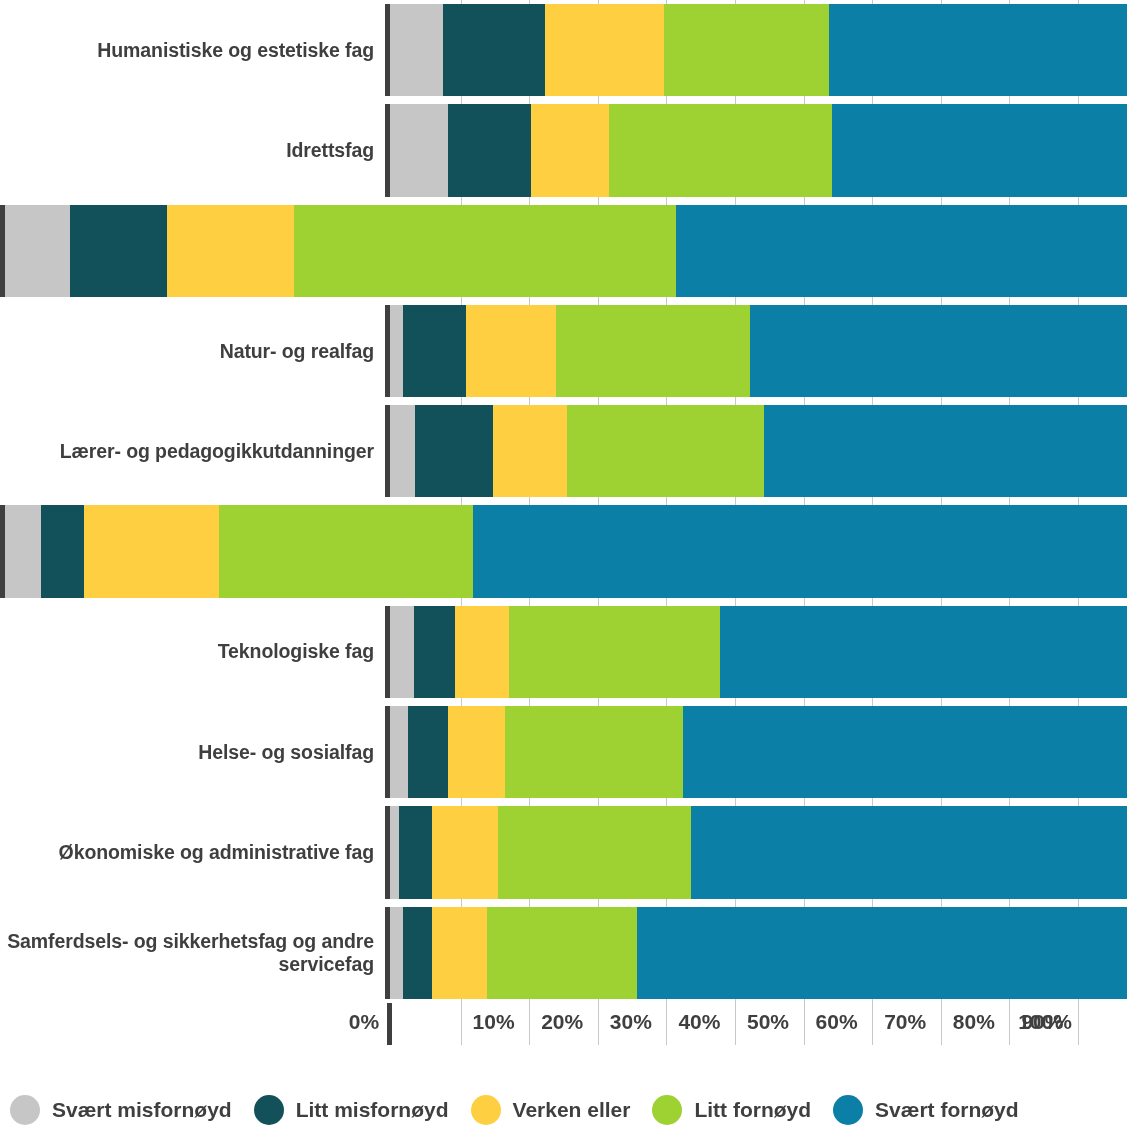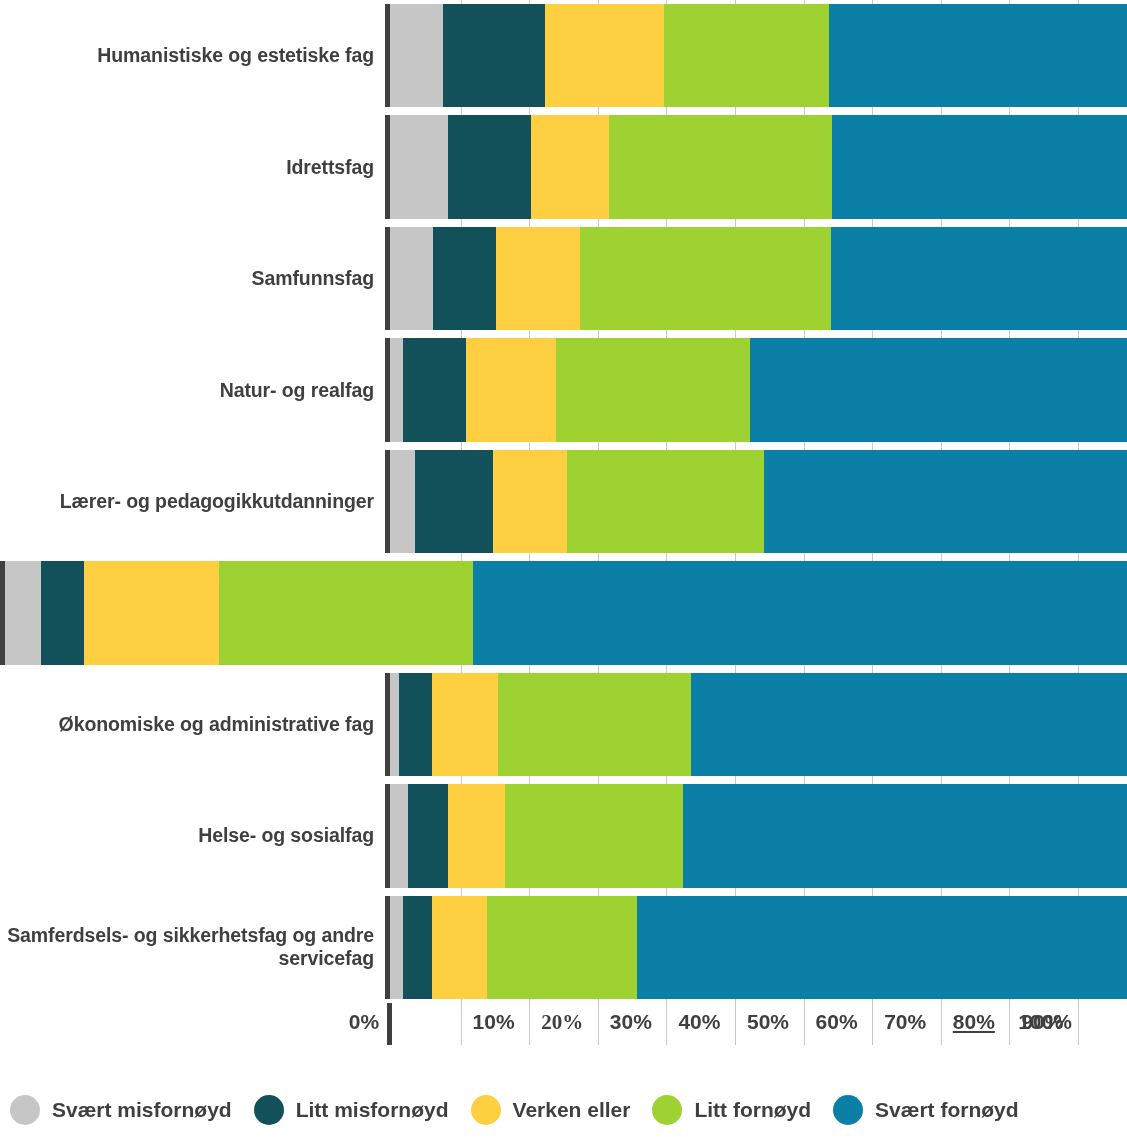--- a/index.html
+++ b/index.html
@@ -196,21 +196,20 @@
             <div class="bar">
               <div class="seg" title="Svært misfornøyd: 7.9%" style="width: 7.9%; background: rgb(198, 198, 198);"></div>
               <div class="seg" title="Litt misfornøyd: 11.3%" style="width: 11.3%; background: rgb(18, 80, 90);"></div>
               <div class="seg" title="Verken eller: 10.5%" style="width: 10.5%; background: rgb(253, 207, 65);"></div>
               <div class="seg" title="Litt fornøyd: 30.3%" style="width: 30.3%; background: rgb(158, 209, 50);"></div>
               <div class="seg" title="Svært fornøyd: 40%" style="width: 40%; background: rgb(11, 127, 165);"></div>
             </div>
           </div>
         </div>
         <div class="row">
-          <div class="row-label">Samfunnsfag</div>
           <div class="row-bar-wrap">
             <div class="bar">
               <div class="seg" title="Svært misfornøyd: 5.8%" style="width: 5.8%; background: rgb(198, 198, 198);"></div>
               <div class="seg" title="Litt misfornøyd: 8.6%" style="width: 8.6%; background: rgb(18, 80, 90);"></div>
               <div class="seg" title="Verken eller: 11.4%" style="width: 11.4%; background: rgb(253, 207, 65);"></div>
               <div class="seg" title="Litt fornøyd: 34%" style="width: 34%; background: rgb(158, 209, 50);"></div>
               <div class="seg" title="Svært fornøyd: 40.2%" style="width: 40.2%; background: rgb(11, 127, 165);"></div>
             </div>
           </div>
         </div>
@@ -243,40 +242,52 @@
             <div class="bar">
               <div class="seg" title="Svært misfornøyd: 3.2%" style="width: 3.2%; background: rgb(198, 198, 198);"></div>
               <div class="seg" title="Litt misfornøyd: 3.8%" style="width: 3.8%; background: rgb(18, 80, 90);"></div>
               <div class="seg" title="Verken eller: 12.1%" style="width: 12.1%; background: rgb(253, 207, 65);"></div>
               <div class="seg" title="Litt fornøyd: 22.6%" style="width: 22.6%; background: rgb(158, 209, 50);"></div>
               <div class="seg" title="Svært fornøyd: 58.3%" style="width: 58.3%; background: rgb(11, 127, 165);"></div>
             </div>
           </div>
         </div>
         <div class="row">
+          <div class="row-label">Teknologiske fag</div>
+          <div class="row-bar-wrap">
+            <div class="bar">
+              <div class="seg" title="Svært misfornøyd: 3.2%" style="width: 3.2%; background: rgb(198, 198, 198);"></div>
+              <div class="seg" title="Litt misfornøyd: 5.6%" style="width: 5.6%; background: rgb(18, 80, 90);"></div>
+              <div class="seg" title="Verken eller: 7.4%" style="width: 7.4%; background: rgb(253, 207, 65);"></div>
+              <div class="seg" title="Litt fornøyd: 28.6%" style="width: 28.6%; background: rgb(158, 209, 50);"></div>
+              <div class="seg" title="Svært fornøyd: 55.2%" style="width: 55.2%; background: rgb(11, 127, 165);"></div>
+            </div>
+          </div>
+        </div>
+        <div class="row">
+          <div class="row-label">Helse- og sosialfag</div>
+          <div class="row-bar-wrap">
+            <div class="bar">
+              <div class="seg" title="Svært misfornøyd: 2.5%" style="width: 2.5%; background: rgb(198, 198, 198);"></div>
+              <div class="seg" title="Litt misfornøyd: 5.4%" style="width: 5.4%; background: rgb(18, 80, 90);"></div>
+              <div class="seg" title="Verken eller: 7.7%" style="width: 7.7%; background: rgb(253, 207, 65);"></div>
+              <div class="seg" title="Litt fornøyd: 24.2%" style="width: 24.2%; background: rgb(158, 209, 50);"></div>
+              <div class="seg" title="Svært fornøyd: 60.2%" style="width: 60.2%; background: rgb(11, 127, 165);"></div>
+            </div>
+          </div>
+        </div>
+        <div class="row">
           <div class="row-label">Økonomiske og administrative fag</div>
           <div class="row-bar-wrap">
             <div class="bar">
               <div class="seg" title="Svært misfornøyd: 1.2%" style="width: 1.2%; background: rgb(198, 198, 198);"></div>
               <div class="seg" title="Litt misfornøyd: 4.5%" style="width: 4.5%; background: rgb(18, 80, 90);"></div>
               <div class="seg" title="Verken eller: 9%" style="width: 9%; background: rgb(253, 207, 65);"></div>
               <div class="seg" title="Litt fornøyd: 26.1%" style="width: 26.1%; background: rgb(158, 209, 50);"></div>
               <div class="seg" title="Svært fornøyd: 59.2%" style="width: 59.2%; background: rgb(11, 127, 165);"></div>
-            </div>
-          </div>
-        </div>
-        <div class="row">
-          <div class="row-label">Helse- og sosialfag</div>
-          <div class="row-bar-wrap">
-            <div class="bar">
-              <div class="seg" title="Svært misfornøyd: 2.5%" style="width: 2.5%; background: rgb(198, 198, 198);"></div>
-              <div class="seg" title="Litt misfornøyd: 5.4%" style="width: 5.4%; background: rgb(18, 80, 90);"></div>
-              <div class="seg" title="Verken eller: 7.7%" style="width: 7.7%; background: rgb(253, 207, 65);"></div>
-              <div class="seg" title="Litt fornøyd: 24.2%" style="width: 24.2%; background: rgb(158, 209, 50);"></div>
-              <div class="seg" title="Svært fornøyd: 60.2%" style="width: 60.2%; background: rgb(11, 127, 165);"></div>
             </div>
           </div>
         </div>
         <div class="row">
           <div class="row-label">Samferdsels- og sikkerhetsfag og andre servicefag</div>
           <div class="row-bar-wrap">
             <div class="bar">
               <div class="seg" title="Svært misfornøyd: 1.8%" style="width: 1.8%; background: rgb(198, 198, 198);"></div>
               <div class="seg" title="Litt misfornøyd: 3.9%" style="width: 3.9%; background: rgb(18, 80, 90);"></div>
               <div class="seg" title="Verken eller: 7.5%" style="width: 7.5%; background: rgb(253, 207, 65);"></div>
@@ -287,33 +298,33 @@
         </div>
       </div>
   </div>
 
   <div class="x-axis">
     <div class="spine"></div>
   <div class="x-tick-label" style="left: 364px;">0%</div>
       <div class="x-tick-line" style="left: 460.6px;"></div>
       <div class="x-tick-label" style="left: 493.6px;">10%</div>
       <div class="x-tick-line" style="left: 529.2px;"></div>
-      <div class="x-tick-label" style="left: 562.2px; font-family: Liberation Serif, serif;">20%</div>
+      <div class="x-tick-label" style="left: 562.2px;">20%</div>
       <div class="x-tick-line" style="left: 597.8px;"></div>
       <div class="x-tick-label" style="left: 630.8px;">30%</div>
       <div class="x-tick-line" style="left: 666.4px;"></div>
       <div class="x-tick-label" style="left: 699.4px;">40%</div>
       <div class="x-tick-line" style="left: 735px;"></div>
       <div class="x-tick-label" style="left: 768px;">50%</div>
       <div class="x-tick-line" style="left: 803.6px;"></div>
       <div class="x-tick-label" style="left: 836.6px;">60%</div>
       <div class="x-tick-line" style="left: 872.2px;"></div>
       <div class="x-tick-label" style="left: 905.2px;">70%</div>
       <div class="x-tick-line" style="left: 940.8px;"></div>
-      <div class="x-tick-label" style="left: 973.8px; text-decoration: underline;">80%</div>
+      <div class="x-tick-label" style="left: 973.8px;">80%</div>
       <div class="x-tick-line" style="left: 1009.4px;"></div>
       <div class="x-tick-label" style="left: 1042.4px;">90%</div>
       <div class="x-tick-line" style="left: 1078px;"></div>
       <div class="x-tick-label" style="left: 1045px;">100%</div>
     </div>
 
   <div class="legend">
       <div class="legend-item">
         <span class="legend-swatch" style="background: rgb(198, 198, 198);"></span>
         <span class="legend-label">Svært misfornøyd</span>

